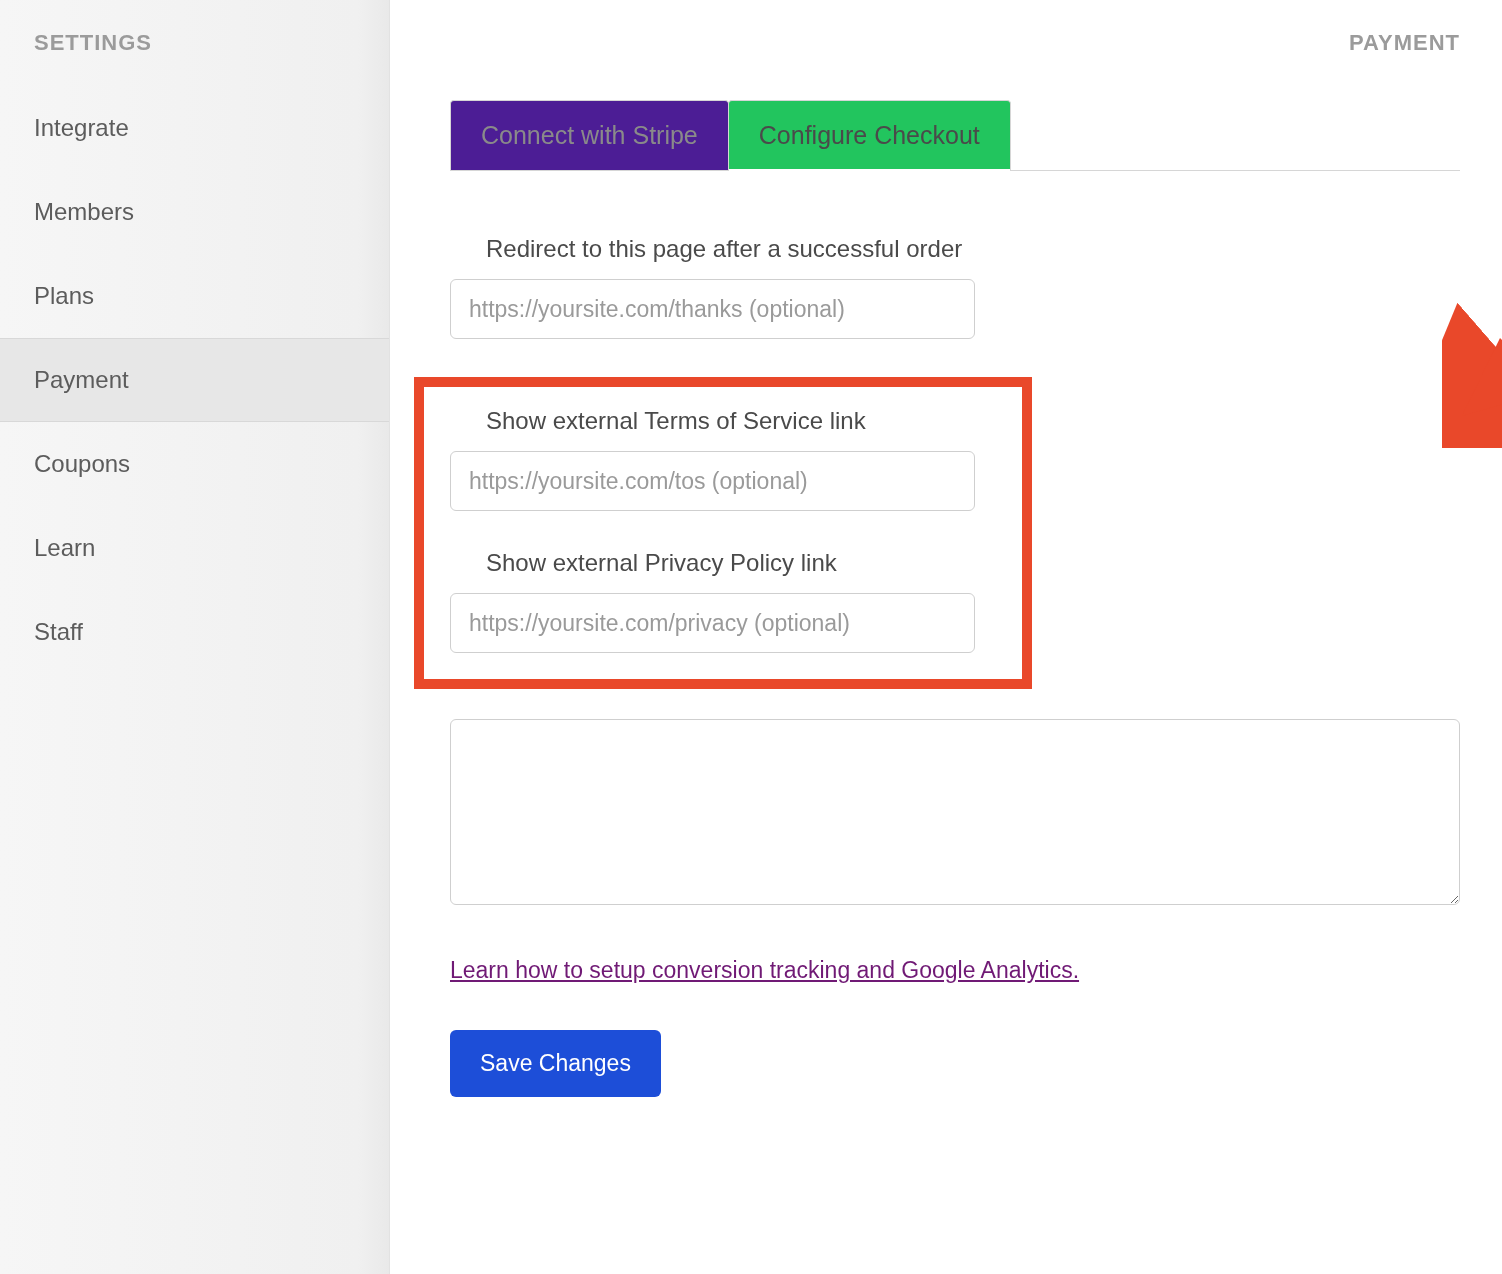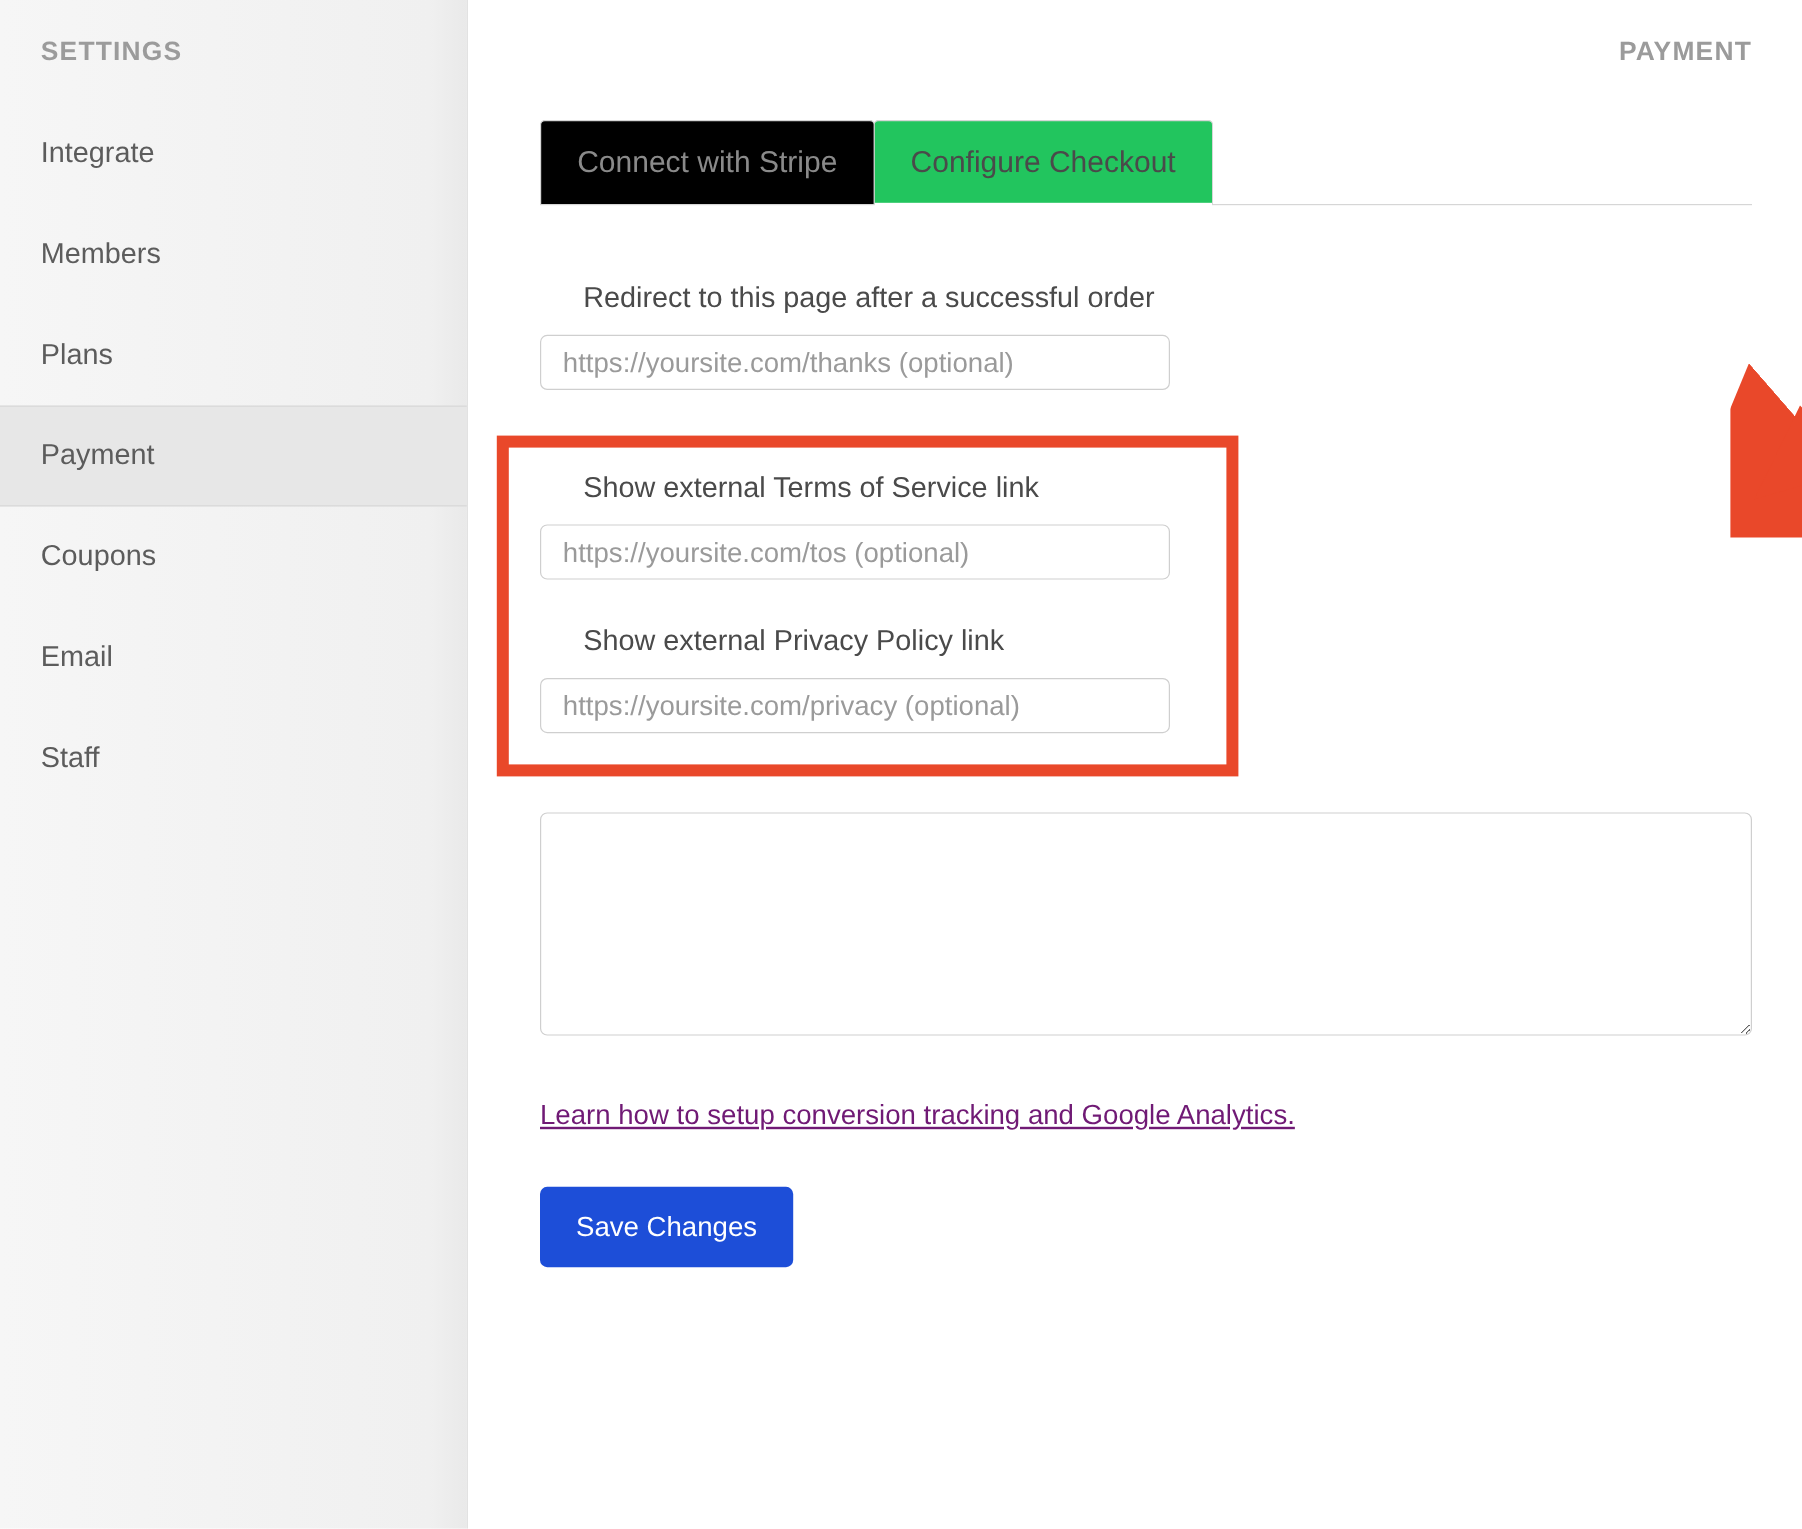--- a/index.html
+++ b/index.html
@@ -55,21 +55,21 @@
   display: flex;
   border-bottom: 1px solid #d6d6d6;
   margin-left: 60px;
 }
 .tab {
   padding: 20px 30px;
   font-size: 25px;
   color: #8a8a8a;
   border: 1px solid #d6d6d6;
   border-bottom: none;
-  background: #000000;
+  background: #4c1d95;
   cursor: pointer;
   margin-right: -1px;
   position: relative;
   border-radius: 4px 4px 0 0;
 }
 .tab.active {
   color: #4a4a4a;
   font-weight: 400;
   background: #22c55e;
 }
@@ -89,21 +89,21 @@
 }
 .form-label {
   display: block;
   font-size: 24px;
   color: #4a4a4a;
   margin-bottom: 16px;
   margin-left: 36px;
 }
 .form-input {
   width: 525px;
-  height: 46px;
+  height: 60px;
   border: 1px solid #cfcfcf;
   border-radius: 6px;
   padding: 0 18px;
   font-size: 23px;
   color: #333;
   background: #fff;
 }
 .form-input::placeholder { color: #9a9a9a; }
 .form-textarea {
   width: 1010px;
@@ -151,21 +151,21 @@
 </head>
 <body>
 
 <div class="sidebar">
   <div class="sidebar-title">SETTINGS</div>
   <div class="sidebar-item"><span>Integrate</span></div>
   <div class="sidebar-item"><span>Members</span></div>
   <div class="sidebar-item"><span>Plans</span></div>
   <div class="sidebar-item active"><span>Payment</span></div>
   <div class="sidebar-item"><span>Coupons</span></div>
-  <div class="sidebar-item"><span>Email</span></div>
+  <div class="sidebar-item"><span>Learn</span></div>
   <div class="sidebar-item"><span>Staff</span></div>
 </div>
 
 <div class="main">
   <div class="page-heading">PAYMENT</div>
 
   <div class="tabs">
     <div class="tab"><span>Connect with Stripe</span></div>
     <div class="tab active"><span>Configure Checkout</span></div>
   </div>

